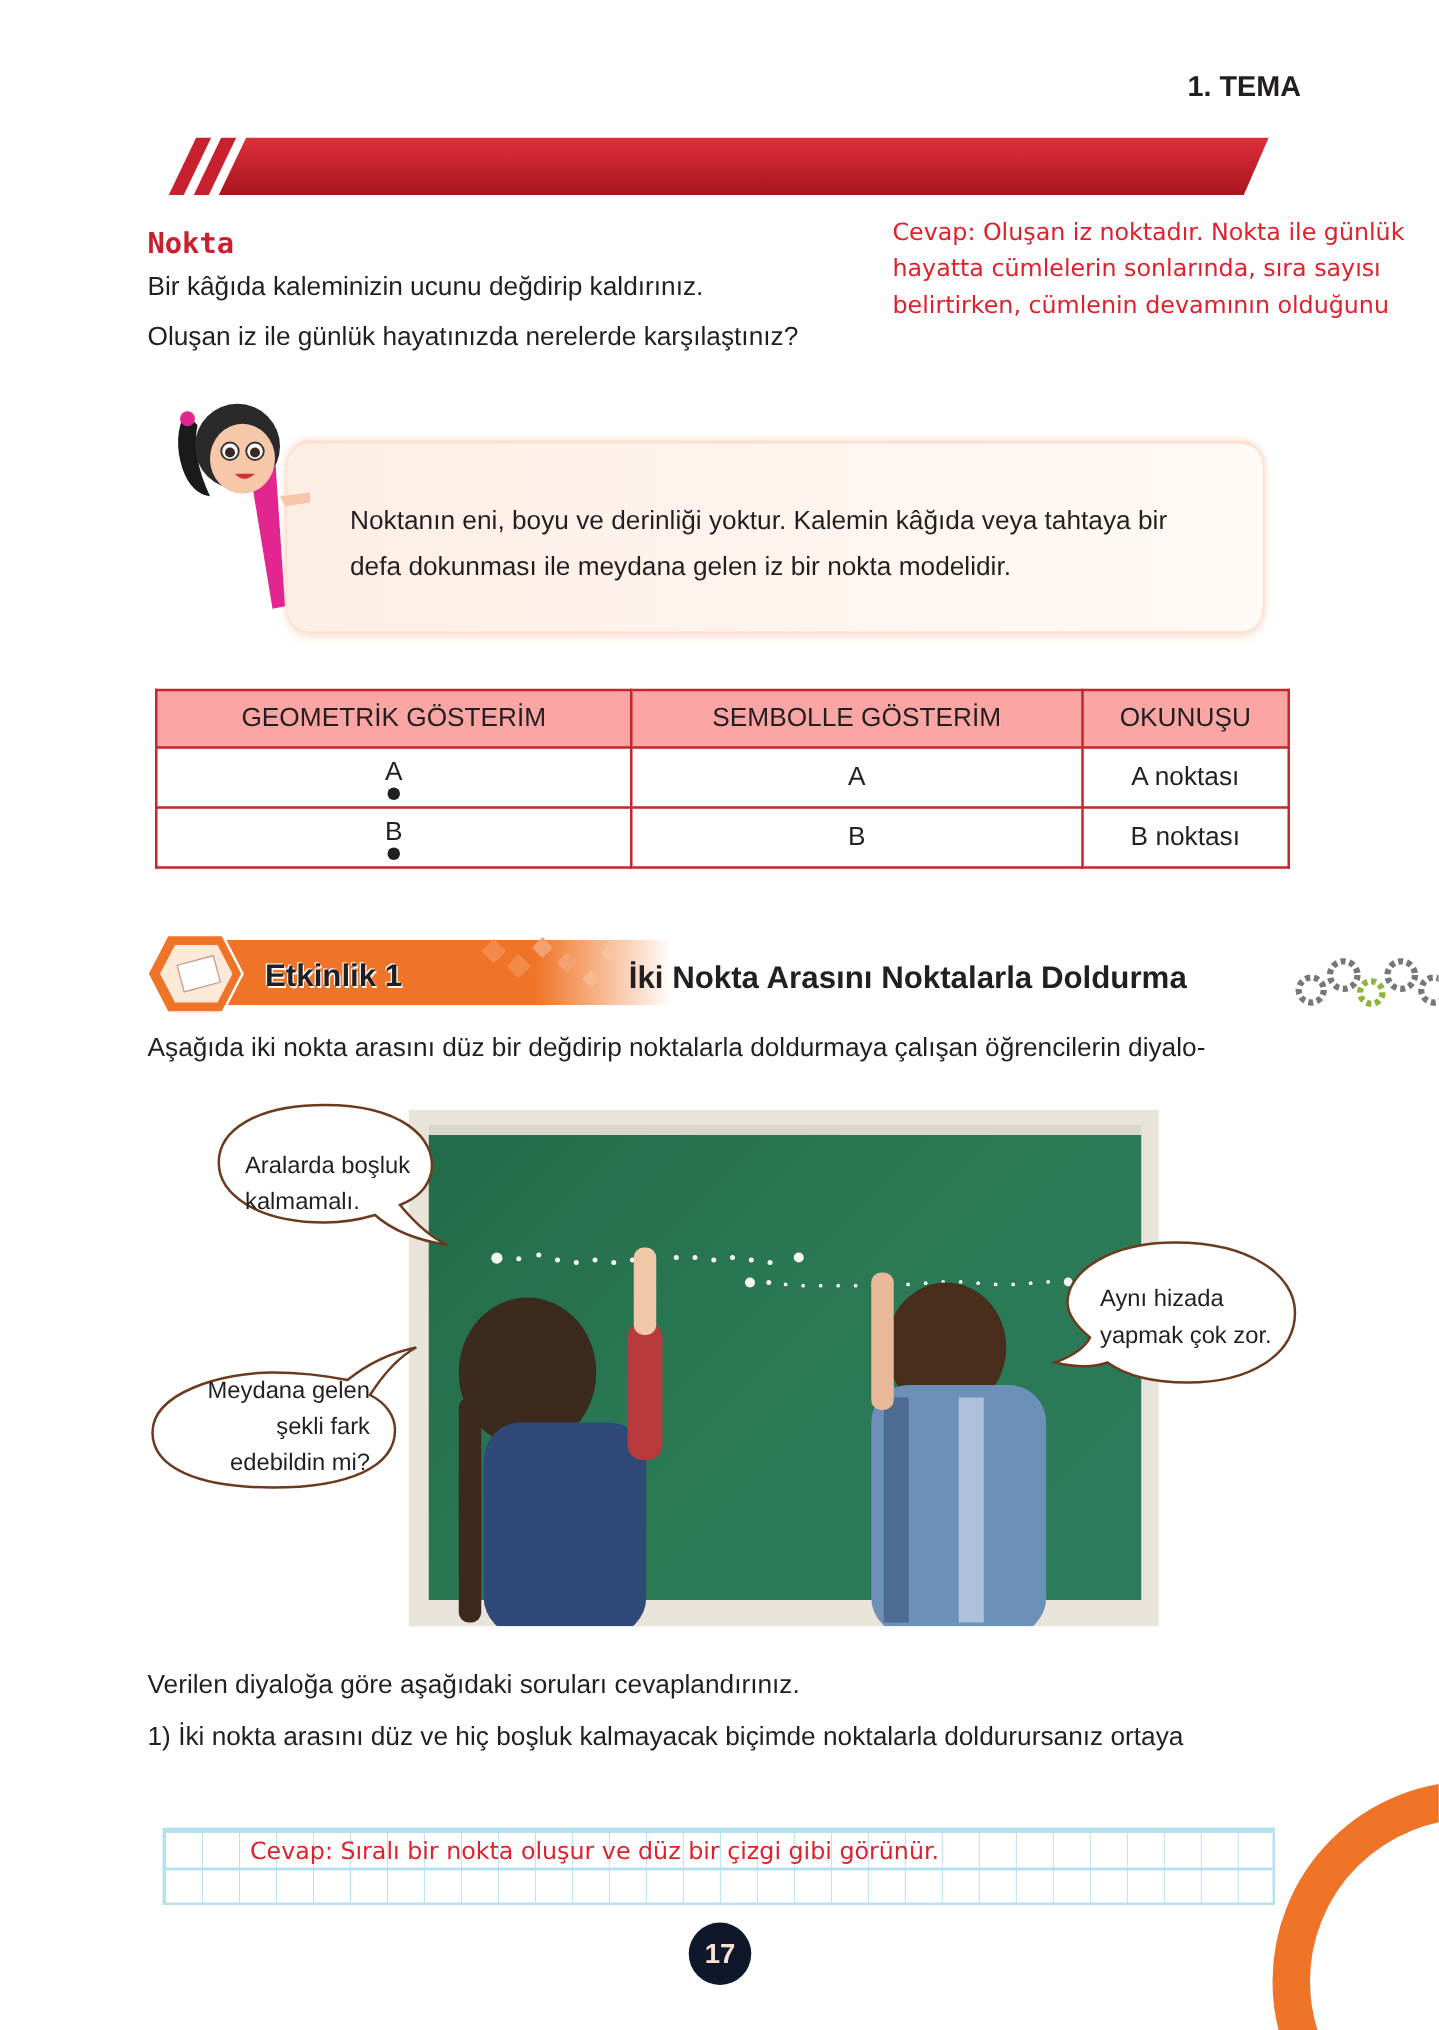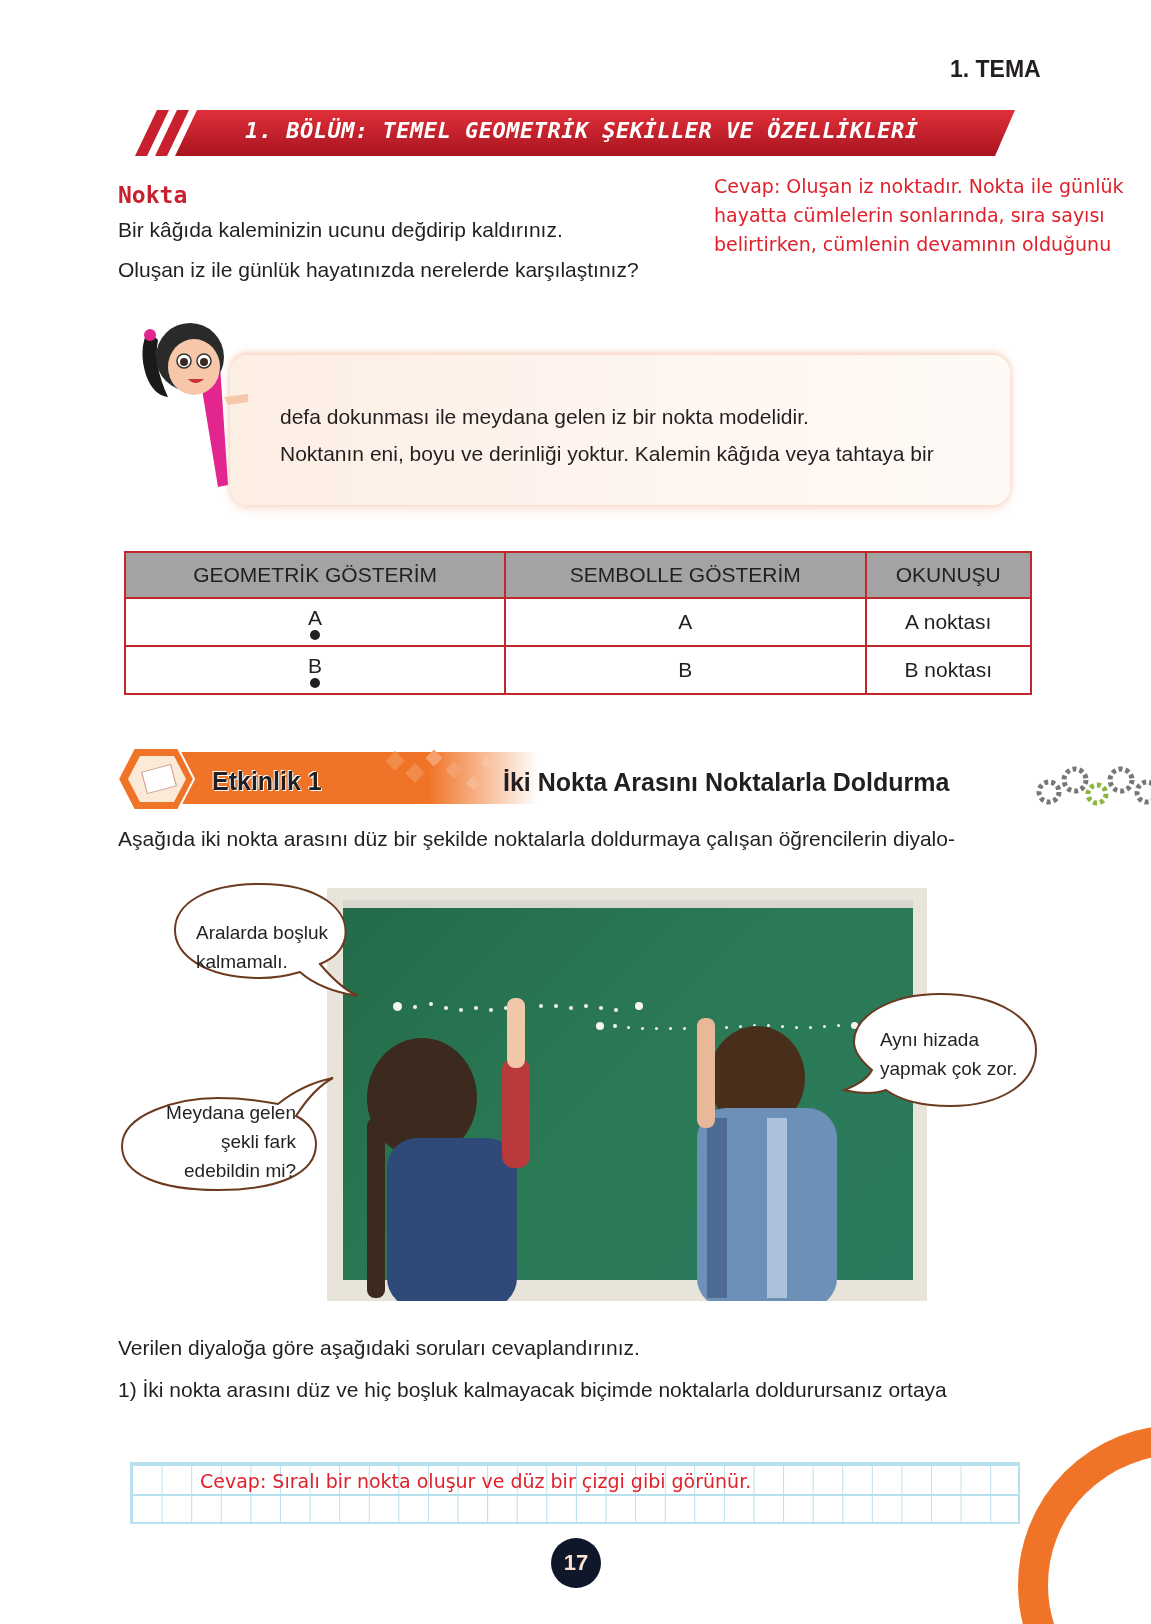--- a/index.html
+++ b/index.html
@@ -20,21 +20,21 @@
   .answer-1 { left: 714px; top: 172px; width: 437px; font-family: "DejaVu Sans", sans-serif; font-size: 19px; line-height: 29px; color: #e0202b; }
 
   
   .info-box { left: 230px; top: 355px; width: 780px; height: 150px; border-radius: 18px; background: linear-gradient(90deg, #fdeee4 0%, #fef5ef 55%, #fffaf6 100%); box-shadow: 0 -3px 6px rgba(240,140,90,0.35), 0 4px 8px rgba(240,160,120,0.35); }
   .info-text { left: 280px; top: 398px; width: 720px; font-size: 21px; line-height: 37px; color: #231f20; }
   .mascot { left: 128px; top: 305px; width: 120px; height: 185px; }
 
   
   .pt-table { left: 124px; top: 551px; width: 908px; border-collapse: collapse; }
   .pt-table th, .pt-table td { border: 2px solid #c1272d; text-align: center; font-size: 21px; font-weight: normal; color: #231f20; }
-  .pt-table th { background: #a3a3a3; height: 46px; }
+  .pt-table th { background: #fca5a5; height: 46px; }
   .pt-table td { height: 48px; background: #fff; }
   .geo-cell { position: relative; }
   .geo-letter { display: block; line-height: 20px; padding-top: 4px; }
   .geo-dot { display: block; width: 10px; height: 10px; border-radius: 50%; background: #231f20; margin: 2px auto 0; }
 
   
   .etk-bar { left: 118px; top: 748px; width: 420px; height: 62px; }
   .etk-title { left: 212px; top: 767px; font-weight: bold; font-size: 25px; color: #231f20; text-shadow: 0 0 1px #fff, 1px 1px 0 #fff, -1px -1px 0 #fff; }
   .etk-heading { left: 503px; top: 768px; font-weight: bold; font-size: 25px; color: #231f20; }
   .gears { left: 1035px; top: 762px; width: 116px; height: 46px; }
@@ -70,21 +70,20 @@
     <defs>
       <linearGradient id="bg1" x1="0" y1="0" x2="0" y2="1">
         <stop offset="0" stop-color="#e0303a"></stop>
         <stop offset="1" stop-color="#a8141f"></stop>
       </linearGradient>
     </defs>
     <polygon points="22,0 34,0 12,46 0,46" fill="#c8202e"></polygon>
     <polygon points="42,0 54,0 32,46 20,46" fill="#c8202e"></polygon>
     <polygon points="62,0 880,0 860,46 40,46" fill="url(#bg1)"></polygon>
   </svg>
-  <div class="banner-text">1. BÖLÜM: TEMEL GEOMETRİK ŞEKİLLER VE ÖZELLİKLERİ</div>
 </div>
 
 <div class="abs nokta-title">Nokta</div>
 <div class="abs intro-line" style="top:218px">Bir kâğıda kaleminizin ucunu değdirip kaldırınız.</div>
 <div class="abs intro-line" style="top:258px">Oluşan iz ile günlük hayatınızda nerelerde karşılaştınız?</div>
 
 <div class="abs answer-1">
   <div>Cevap: Oluşan iz noktadır. Nokta ile günlük</div>
   <div>hayatta cümlelerin sonlarında, sıra sayısı</div>
   <div>belirtirken, cümlenin devamının olduğunu</div>
@@ -99,22 +98,22 @@
   <path d="M38 40 Q62 20 92 42 Q80 30 62 30 Q45 30 38 40 Z" fill="#2a2a2a"></path>
   <circle cx="56" cy="56" r="7" fill="#fff" stroke="#333" stroke-width="1.5"></circle>
   <circle cx="76" cy="56" r="7" fill="#fff" stroke="#333" stroke-width="1.5"></circle>
   <circle cx="56" cy="57" r="4" fill="#3b2a20"></circle>
   <circle cx="76" cy="57" r="4" fill="#3b2a20"></circle>
   <path d="M60 74 Q67 82 76 74 Z" fill="#c33"></path>
   <circle cx="22" cy="30" r="6" fill="#e3268f"></circle>
   <path d="M96 92 L128 88 L126 96 L100 100 Z" fill="#f6c7a8"></path>
 </svg>
 <div class="abs info-text">
+  <div>Noktanın eni, boyu ve derinliği yoktur. Kalemin kâğıda veya tahtaya bir</div>
   <div>defa dokunması ile meydana gelen iz bir nokta modelidir.</div>
-  <div>Noktanın eni, boyu ve derinliği yoktur. Kalemin kâğıda veya tahtaya bir</div>
 </div>
 
 <table class="abs pt-table">
   <thead>
     <tr>
       <th>GEOMETRİK GÖSTERİM</th>
       <th>SEMBOLLE GÖSTERİM</th>
       <th>OKUNUŞU</th>
     </tr>
   </thead>
@@ -163,21 +162,21 @@
   <g fill="none" stroke="#777" stroke-width="5" stroke-dasharray="4 3">
     <circle cx="14" cy="30" r="10"></circle>
     <circle cx="40" cy="18" r="11"></circle>
     <circle cx="86" cy="18" r="11"></circle>
   </g>
   <circle cx="62" cy="32" r="9" fill="none" stroke="#8cb43a" stroke-width="5" stroke-dasharray="4 3"></circle>
   <circle cx="112" cy="30" r="10" fill="none" stroke="#777" stroke-width="5" stroke-dasharray="4 3"></circle>
 </svg>
 
 <div class="abs para" style="top:821px">
-  <div>Aşağıda iki nokta arasını düz bir şekilde noktalarla doldurmaya çalışan öğrencilerin diyalo-</div>
+  <div>Aşağıda iki nokta arasını düz bir değdirip noktalarla doldurmaya çalışan öğrencilerin diyalo-</div>
 </div>
 
 <div class="abs photo">
   <div class="board">
 
     <div class="chalk-dot" style="left:50px;top:94px;width:9px;height:9px"></div>
     <div class="chalk-dot" style="left:70px;top:97px;width:4px;height:4px"></div>
     <div class="chalk-dot" style="left:86px;top:94px;width:4px;height:4px"></div>
     <div class="chalk-dot" style="left:101px;top:98px;width:4px;height:4px"></div>
     <div class="chalk-dot" style="left:116px;top:100px;width:4px;height:4px"></div>

